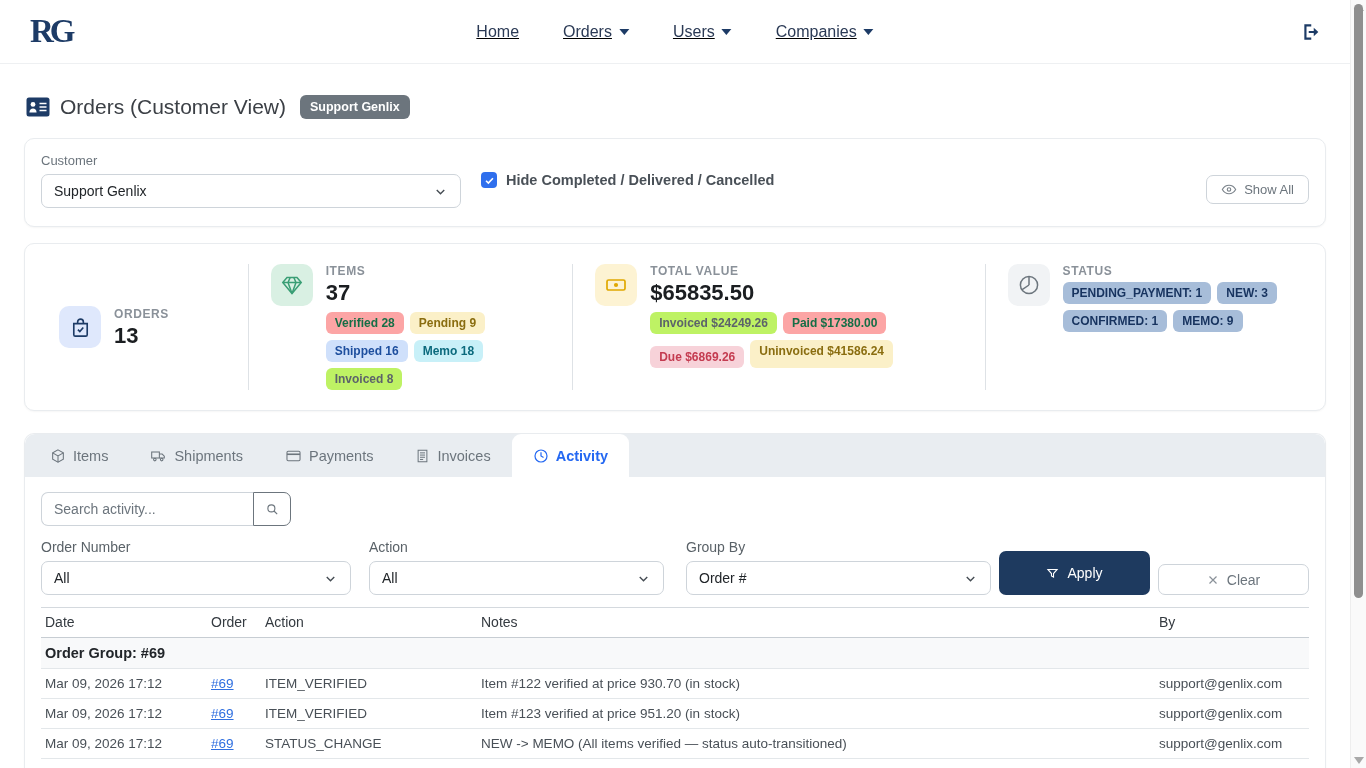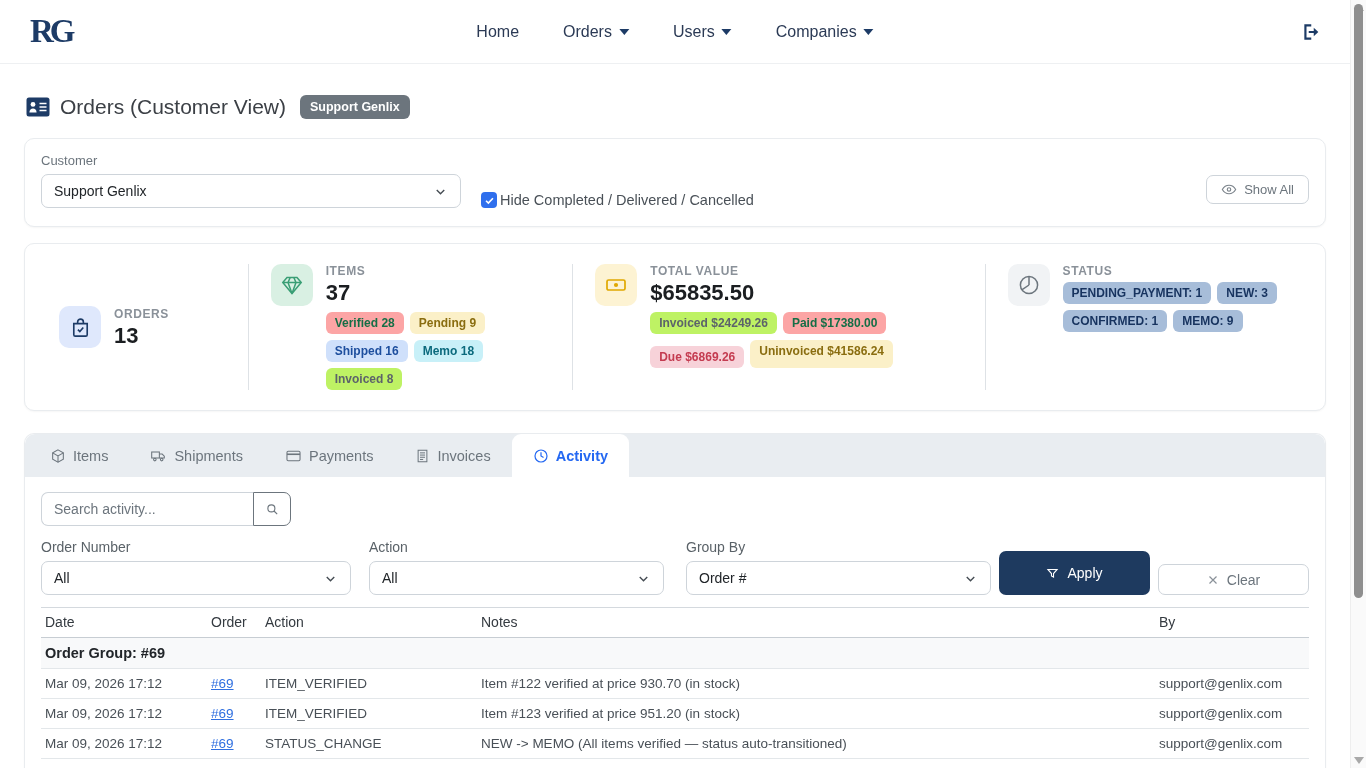--- a/index.html
+++ b/index.html
@@ -7,21 +7,21 @@
               font-family:"Liberation Sans", sans-serif; }
   .viewport { position:relative; width:1366px; height:768px; background:#fff; }
   .content { position:absolute; left:0; top:0; width:1350px; height:768px; overflow:hidden; }
 
   
   .navbar { height:64px; display:flex; align-items:center; padding:0 30px;
             background:#fff; border-bottom:1px solid #eef0f2; position:relative; }
   .logo { font-family:"Liberation Serif", serif; font-size:33px; font-weight:bold;
           color:#1d3b66; letter-spacing:-4px; cursor:pointer; }
   .nav-links { position:absolute; left:50%; transform:translateX(-50%);
-               display:flex; gap:44px; align-items:center; }
+               display:flex; gap:44px; align-items:center;text-decoration:underline; }
   .nav-link { font-size:16px; color:#2b3a55; cursor:pointer; display:flex;
               align-items:center; gap:7px; white-space:nowrap; }
   .caret-down { width:0; height:0; border-left:5px solid transparent;
                 border-right:5px solid transparent; border-top:6px solid #1d3b66; }
   .logout-btn { margin-left:auto; cursor:pointer; display:flex; align-items:center; }
 
   
   .page-header { display:flex; align-items:center; gap:10px; padding:31px 26px 0 26px; }
   .page-title { font-size:21px; color:#3c4046; font-weight:normal; }
   .customer-badge { background:#6c757d; color:#fff; font-size:12.5px; font-weight:bold;
@@ -31,21 +31,21 @@
   .card { background:#fff; border:1px solid #e9ecef; border-radius:10px;
           box-shadow:0 1px 2px rgba(0,0,0,.04); margin:0 24px; }
 
   
   .filter-card { margin-top:19px; padding:14px 16px 18px 16px; display:flex; align-items:flex-end; }
   .field-label { font-size:13px; color:#6c757d; margin-bottom:6px; }
   .select { height:34px; border:1px solid #ced4da; border-radius:7px; background:#fff;
             display:flex; align-items:center; justify-content:space-between;
             padding:0 12px; font-size:14px; color:#212529; cursor:pointer; }
   .customer-select { width:420px; }
-  .checkbox-wrap { display:flex; align-items:center; gap:3px; margin:0 0 0 20px; cursor:pointer; }
+  .checkbox-wrap { display:flex; align-items:center; gap:9px; margin:0 0 20px 20px; cursor:pointer;font-weight:bold; }
   .checkbox { width:16px; height:16px; border-radius:4px; background:#2f6fed;
               display:flex; align-items:center; justify-content:center; }
   .checkbox-label { font-size:14.5px; color:#495057; }
   .show-all-btn { margin-left:auto; margin-bottom:4px; border:1px solid #ced4da; background:#fff;
                   border-radius:7px; padding:6px 14px; font-size:13px; color:#6c757d;
                   display:flex; align-items:center; gap:7px; cursor:pointer; }
 
   
   .summary-card { margin-top:16px; display:flex; padding:20px 0; min-height:112px; }
   .summary-section { display:flex; align-items:flex-start; padding:0 0 0 22px; }

